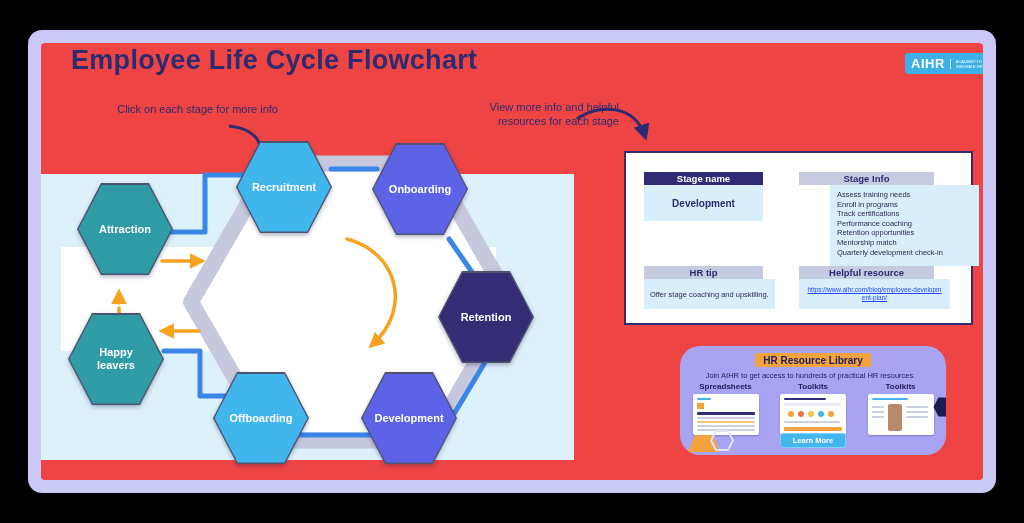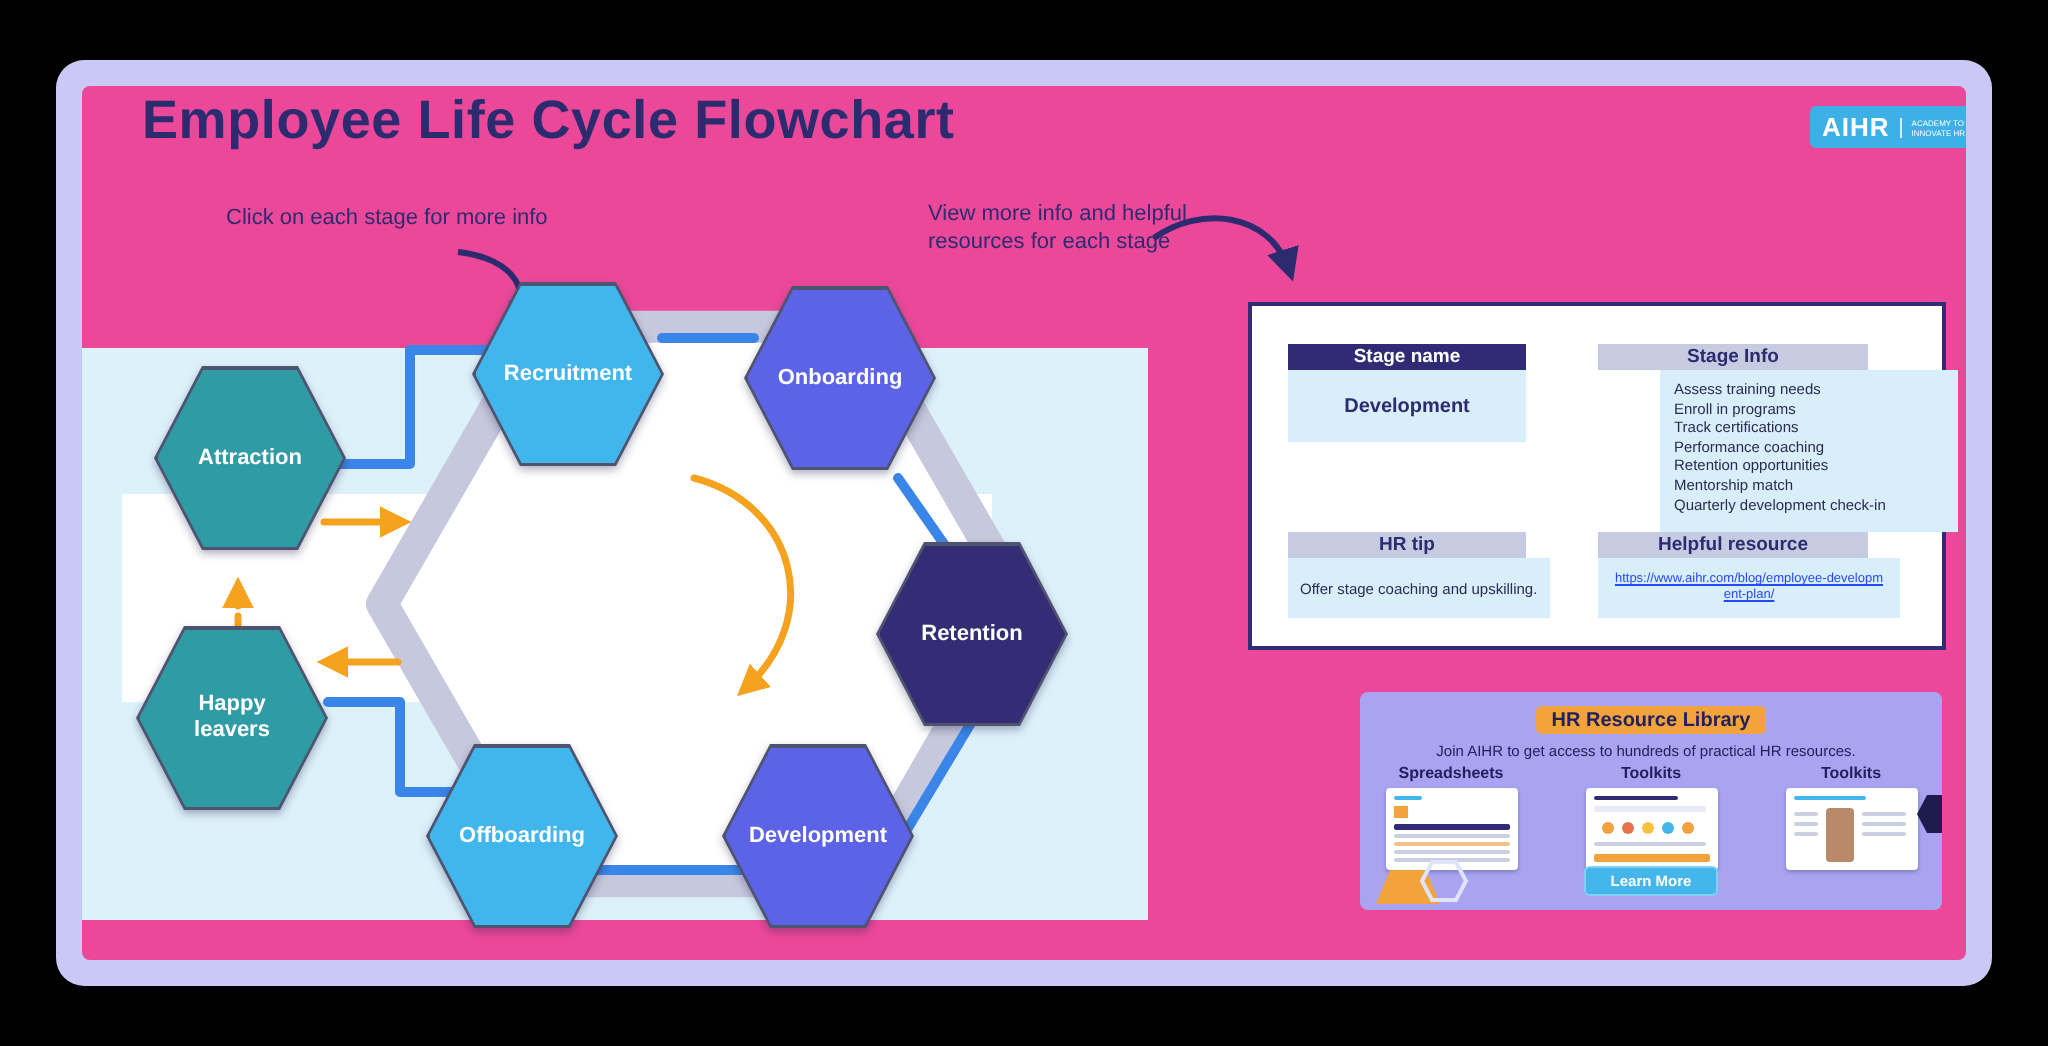--- a/index.html
+++ b/index.html
@@ -1,26 +1,26 @@
 <!DOCTYPE html>
 <html><head>
 <meta charset="utf-8">
 <style>
   html,body{margin:0;padding:0;background:#000;width:1024px;height:523px;overflow:hidden;
     font-family:"Liberation Sans",sans-serif;-webkit-font-smoothing:antialiased;}
   .frame{position:absolute;left:28px;top:30px;width:968px;height:463px;background:#cac8f5;border-radius:14px;}
-  .frame-inner{position:absolute;inset:13px;background:#ec4899;border-radius:4px;overflow:hidden;}
+  .frame-inner{position:absolute;inset:13px;background:#ef4444;border-radius:4px;overflow:hidden;}
   .page-title{position:absolute;left:30px;top:2px;font-size:27px;font-weight:bold;color:#2d2b70;letter-spacing:.3px;}
   
   .logo{position:absolute;left:864px;top:10px;background:#3eb0e8;border-radius:3px;display:flex;align-items:center;
     padding:3px 6px;gap:5px;}
   .logo-word{color:#fff;font-weight:bold;font-size:13px;letter-spacing:.5px;}
   .logo-tag{border-left:1px solid rgba(255,255,255,.8);padding-left:5px;color:#fff;font-size:4px;line-height:5px;width:30px;}
   
-  .hint{position:absolute;color:#2d2b70;font-size:11px;line-height:13.5px;text-align:left;font-weight:400;}
+  .hint{position:absolute;color:#2d2b70;font-size:11px;line-height:13.5px;text-align:right;font-weight:400;}
   .hint-click{left:72px;top:60px;width:165px;}
   .hint-view{left:423px;top:58px;width:155px;}
   .overlay-svg{position:absolute;left:0;top:0;width:942px;height:437px;pointer-events:none;}
   
   .flowchart{position:absolute;left:0;top:97px;width:533px;height:330px;}
   .flow-svg{position:absolute;left:0;top:0;width:533px;height:330px;}
   .hex{position:absolute;width:96px;height:92px;filter:drop-shadow(0 2px 2px rgba(35,35,80,.35));cursor:pointer;}
   .hex::before{content:"";position:absolute;inset:0;background:#4e5370;
     clip-path:polygon(25% 0%,75% 0%,100% 50%,75% 100%,25% 100%,0% 50%);}
   .hex-fill{position:absolute;inset:1.5px;clip-path:polygon(25% 0%,75% 0%,100% 50%,75% 100%,25% 100%,0% 50%);}
@@ -34,21 +34,21 @@
   .ip-header.lav{background:#c6cbe2;color:#2d2b70;}
   .ip-box{position:absolute;background:#d8eefb;}
   .col-l{left:18px;width:119px;text-align:right;}
   .col-r{left:173px;width:135px;}
   .stage-name-val{display:flex;align-items:center;justify-content:center;color:#2d2b70;font-weight:bold;font-size:10px;}
   .stage-info-list{padding:5px 7px;color:#2b2b52;font-size:7.5px;line-height:9.6px;margin-left:31px;}
   .hr-tip-text{display:flex;align-items:center;color:#2b2b52;font-size:7.5px;padding:0 6px;line-height:9px;}
   .res-link{display:flex;align-items:center;justify-content:center;text-align:center;padding:0 8px;}
   .res-link a{color:#2549ff;font-size:6.5px;line-height:8px;word-break:break-all;}
   
-  .res-lib{position:absolute;left:639px;top:303px;width:291px;height:109px;background:#a8a4f1;border-radius:4px;overflow:hidden;}
+  .res-lib{position:absolute;left:639px;top:303px;width:266px;height:109px;background:#a8a4f1;border-radius:20px;overflow:hidden;}
   .rl-title-row{position:absolute;top:7px;left:0;right:0;display:flex;justify-content:center;}
   .rl-title{background:#f2a33c;border-radius:3px;padding:1.5px 8px;color:#23205e;font-weight:bold;font-size:10px;}
   .rl-sub{position:absolute;top:25px;left:0;right:5px;text-align:center;color:#23205e;font-size:7.5px;}
   .rl-cols{position:absolute;top:36px;left:12px;right:12px;display:flex;justify-content:space-between;}
   .rl-col{width:67px;display:flex;flex-direction:column;align-items:center;}
   .rl-cat{color:#23205e;font-weight:bold;font-size:8px;margin-bottom:3px;}
   .thumb{width:66px;height:41px;background:#fff;border-radius:2px;box-shadow:0 1px 2px rgba(30,30,80,.3);
     position:relative;overflow:hidden;cursor:pointer;}
   .t-line{position:absolute;background:#c9cfe0;height:2px;border-radius:1px;}
   .rl-cta-row{position:absolute;bottom:7px;left:0;right:0;display:flex;justify-content:center;}

